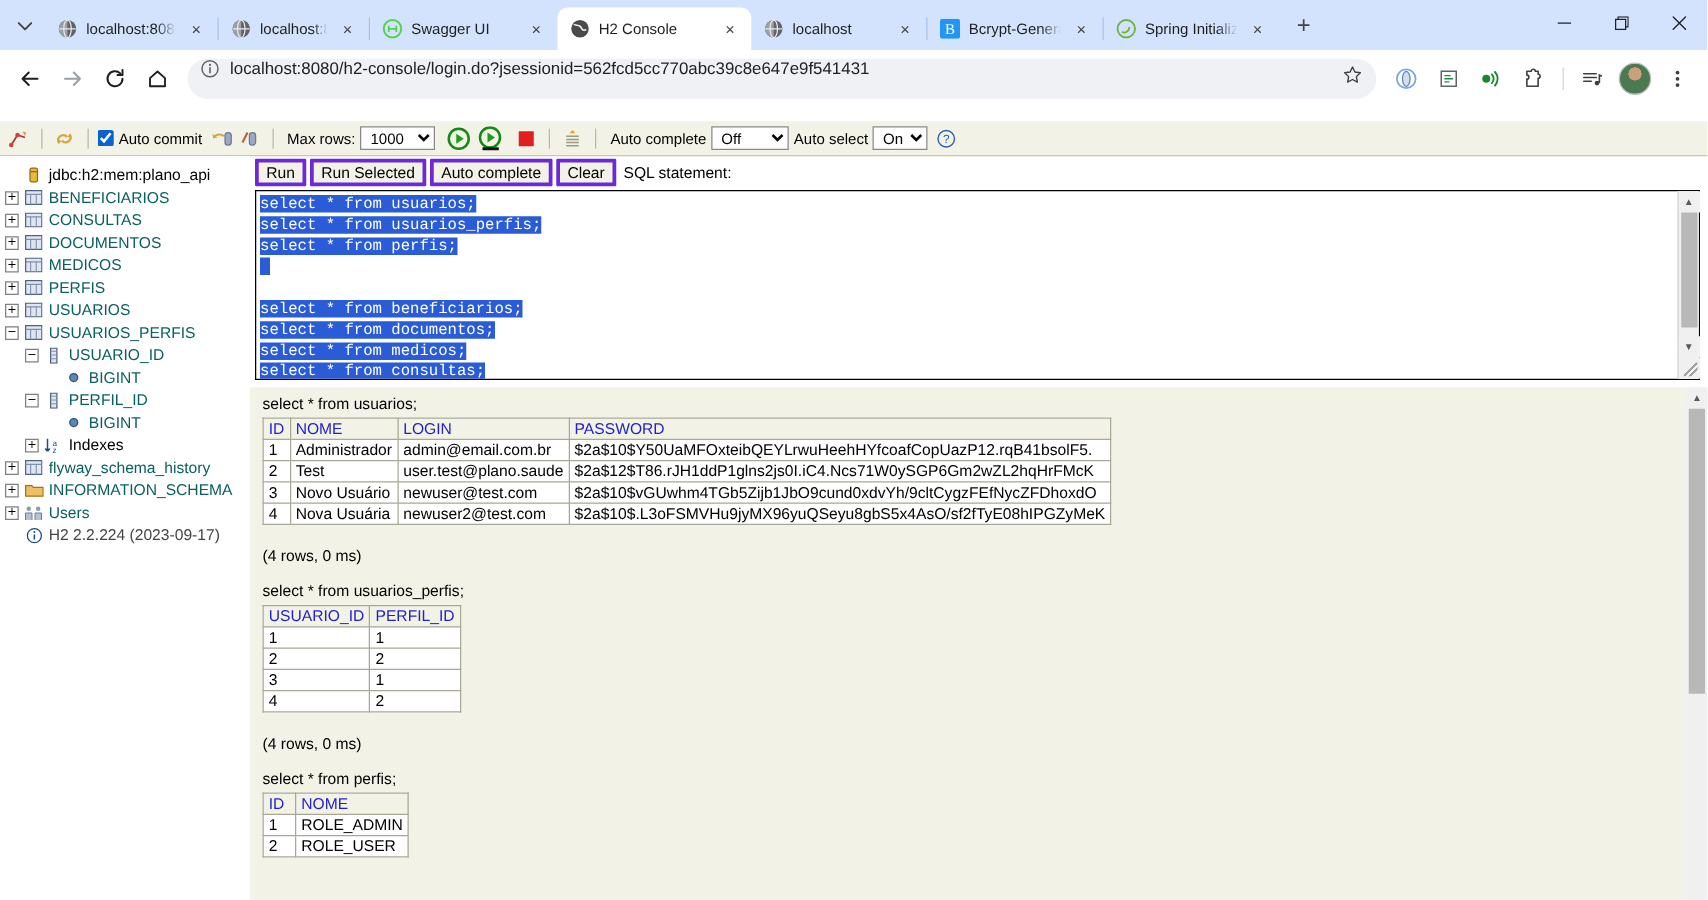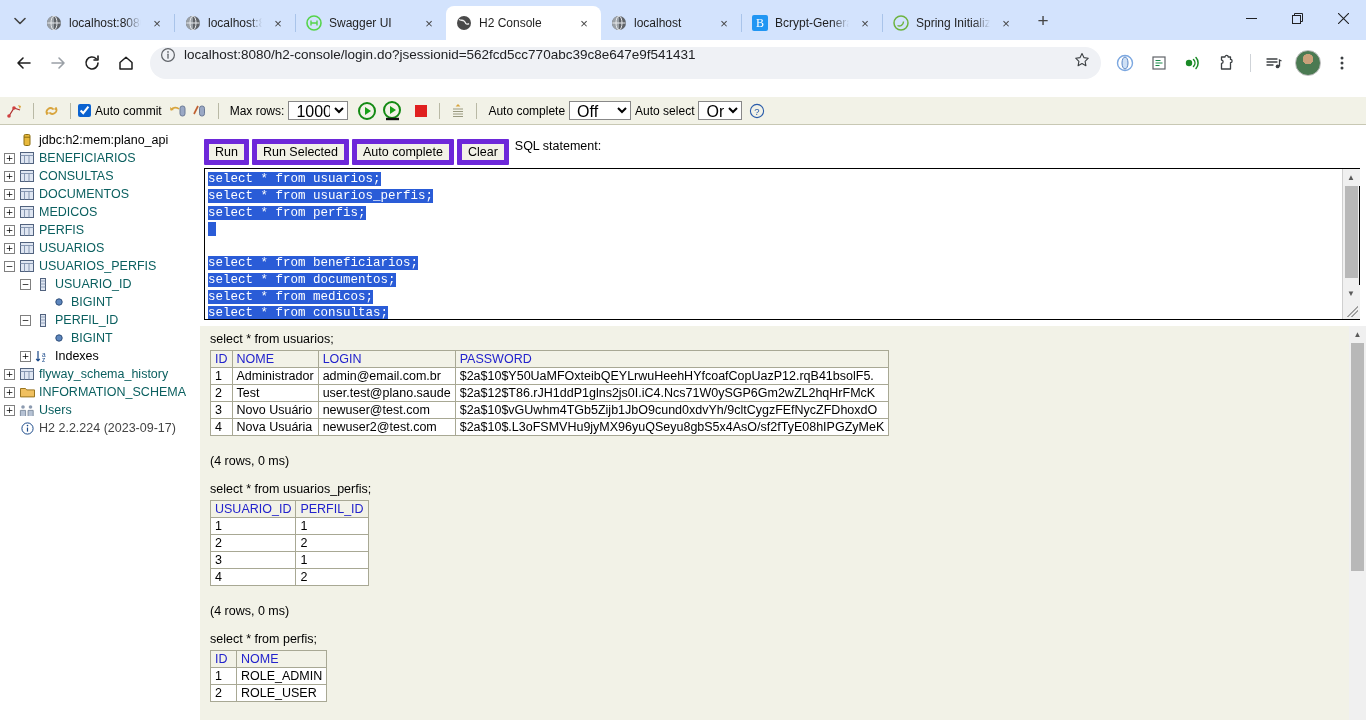--- a/index.html
+++ b/index.html
@@ -92,21 +92,21 @@
   .h2-toolbar {
     height: 28px; background: #f2f2e7; border-bottom: 1px solid #c8c8b4;
     display: flex; align-items: center; padding: 0 4px; gap: 0px;
     font-size: 12px; color: #000;
   }
   .h2-toolbar .sep { width: 1px; height: 16px; background: #b9b9a5; margin: 0 7px; }
   .icbtn { display: flex; align-items: center; justify-content: center; width: 22px; height: 22px; cursor: pointer; }
   .h2-toolbar label { display: flex; align-items: center; gap: 4px; cursor: pointer; }
   .h2-toolbar input[type=checkbox] { width: 13px; height: 13px; margin: 0; accent-color: #0a62d0; }
   .h2-toolbar select {
-    font-family: "Liberation Sans", sans-serif; font-size: 16px; height: 19px;
+    font-family: "Liberation Sans", sans-serif; font-size: 12px; height: 19px;
     border: 1px solid #888; background: #fff; padding: 0 1px 0 3px;
   }
   .lbl { margin: 0 4px; white-space: nowrap; }
 
   .h2-body { display: flex; height: 606px; }
 
   
   .tree {
     width: 200px; flex: 0 0 200px; background: #fff; padding: 6px 0 0 4px;
     font-size: 12.5px; color: #000; overflow: hidden; white-space: nowrap;
@@ -125,22 +125,22 @@
   .tnode.ver .tlabel { color: #444; }
   .ind1 { padding-left: 16px; }
   .ind2 { padding-left: 32px; }
 
   
   .rightpane { flex: 1 1 auto; display: flex; flex-direction: column; min-width: 0; position: relative; }
 
   .sqlbar { display: flex; align-items: center; gap: 0; padding: 2px 0 3px 4px; font-size: 12.5px; }
   .sqlbtn {
     font-family: "Liberation Sans", sans-serif; font-size: 12.5px;
-    background: #f2f2e7; border: 5px solid #6d28d9; padding: 1px 6px; margin-right: 3px;
-    cursor: pointer; color: #000; border-radius: 1px; margin-top: 12px;
+    background: #f2f2e7; border: 3px solid #6d28d9; padding: 1px 6px; margin-right: 3px;
+    cursor: pointer; color: #000; border-radius: 1px;
   }
   .sqllabel { margin-left: 3px; }
 
   .editor-wrap {
     margin: 0 0 0 4px; border: 1px solid #000; background: #fff;
     height: 152px; display: flex; position: relative; width: 1156px;
   }
   .editor {
     flex: 1 1 auto; font-family: "Liberation Mono", monospace; font-size: 12.5px;
     line-height: 16.8px; padding: 2px 3px; overflow: hidden; color: #000;

